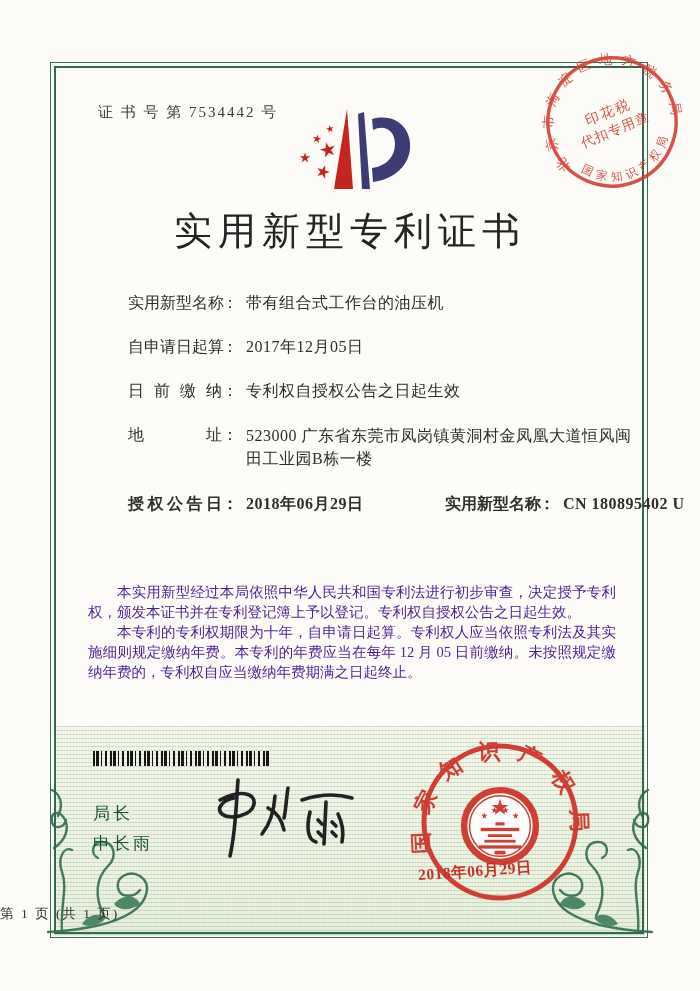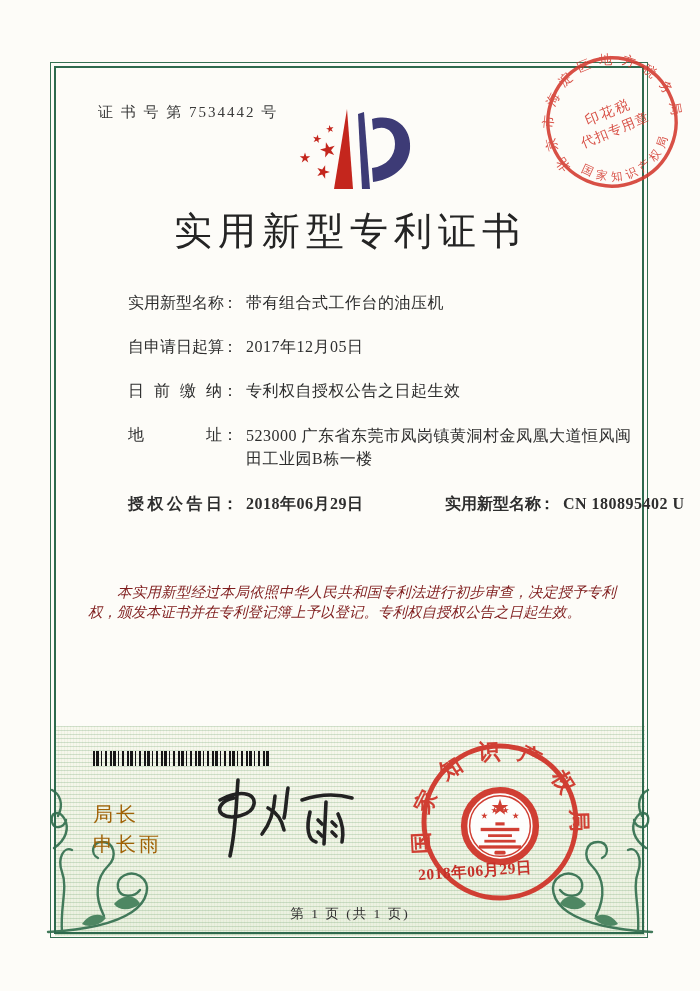--- a/index.html
+++ b/index.html
@@ -35,44 +35,44 @@
   .flabel { display:inline-block; width:94px; text-align:justify; text-align-last:justify;
     vertical-align:top; color:#2e2e2e; }
   .fcolon { display:inline-block; vertical-align:top; margin-right:8px; }
   .fvalue { display:inline-block; vertical-align:top; letter-spacing:.5px; color:#2e2e2e; }
   .frow.addr { white-space:normal; }
   .frow.addr .fvalue { width:386px; line-height:23px; }
   .frow.cols { position:relative;font-weight:bold; }
   .col-right { position:absolute; left:317px; top:0; white-space:nowrap; }
 
   .paras { position:absolute; left:88px; top:582px; width:528px; z-index:4;
-    font-size:14.5px; line-height:20px; text-align:justify; font-style:italic; color:#7f1d1d; }
+    font-size:14.5px; line-height:20px; text-align:justify; color:#4c1d95; }
   .paras p { text-indent:2em; }
 
   .barcode { position:absolute; left:93px; top:751px; width:178px; height:15px; z-index:4;
     background:repeating-linear-gradient(90deg,
       #161616 0 2px, transparent 2px 3px,
       #161616 3px 6px, transparent 6px 8px,
       #161616 8px 9px, transparent 9px 12px,
       #161616 12px 14px, transparent 14px 17px); }
 
-  .director { position:absolute; left:93px; top:799px; z-index:4; font-size:20px;
-    letter-spacing:3px; line-height:30px; color:#a16207;
+  .director { position:absolute; left:93px; top:799px; z-index:4; font-size:17px;
+    letter-spacing:3px; line-height:30px; color:#14532d;
     font-family:"Liberation Sans","DejaVu Sans",sans-serif; }
 
   .signature { position:absolute; left:200px; top:770px; z-index:4; }
 
   .seal-cnipa { position:absolute; left:405px; top:727px; z-index:5; opacity:.93; }
   .seal-date { position:absolute; left:418px; top:859px; width:175px; z-index:6;
     color:#c53129; font-size:15.5px; font-weight:600; letter-spacing:.5px;
     transform:rotate(-4deg); }
 
   .seal-tax { position:absolute; left:532px; top:42px; z-index:5; opacity:.88; }
 
-  .footer { position:absolute; left:0; top:905px; width:700px; text-align:center; z-index:4;
+  .footer { position:absolute; left:0; top:905px; width:700px; text-align:left; z-index:4;
     font-size:13.5px; letter-spacing:2px; color:#2f2f2f; }
 
   .flourish { position:absolute; z-index:2; }
   .flourish.fl-left  { left:42px;  top:786px; }
   .flourish.fl-right { left:538px; top:786px; transform:scaleX(-1); }
 
   svg text { font-family:"Liberation Serif","DejaVu Serif",serif; }
 </style>
 </head>
 <body>
@@ -160,20 +160,21 @@
         <span class="flabel">授权公告日</span><span class="fcolon">：</span><span class="fvalue">2018年06月29日</span>
       </span>
       <span class="col-right">
         <span class="flabel">实用新型名称</span><span class="fcolon">：</span><span class="fvalue">CN 180895402 U</span>
       </span>
     </div>
   </div>
 
   <div class="paras">
     <p>本实用新型经过本局依照中华人民共和国专利法进行初步审查，决定授予专利权，颁发本证书并在专利登记簿上予以登记。专利权自授权公告之日起生效。</p>
+    <p>本专利的专利权期限为十年，自申请日起算。专利权人应当依照专利法及其实施细则规定缴纳年费。本专利的年费应当在每年 12 月 05 日前缴纳。未按照规定缴纳年费的，专利权自应当缴纳年费期满之日起终止。</p>
   </div>
 
   <div class="barcode"></div>
 
   <div class="director">
     <div>局长</div>
     <div>申长雨</div>
   </div>
 
   <svg class="signature" width="165" height="95" viewBox="0 0 165 95">

